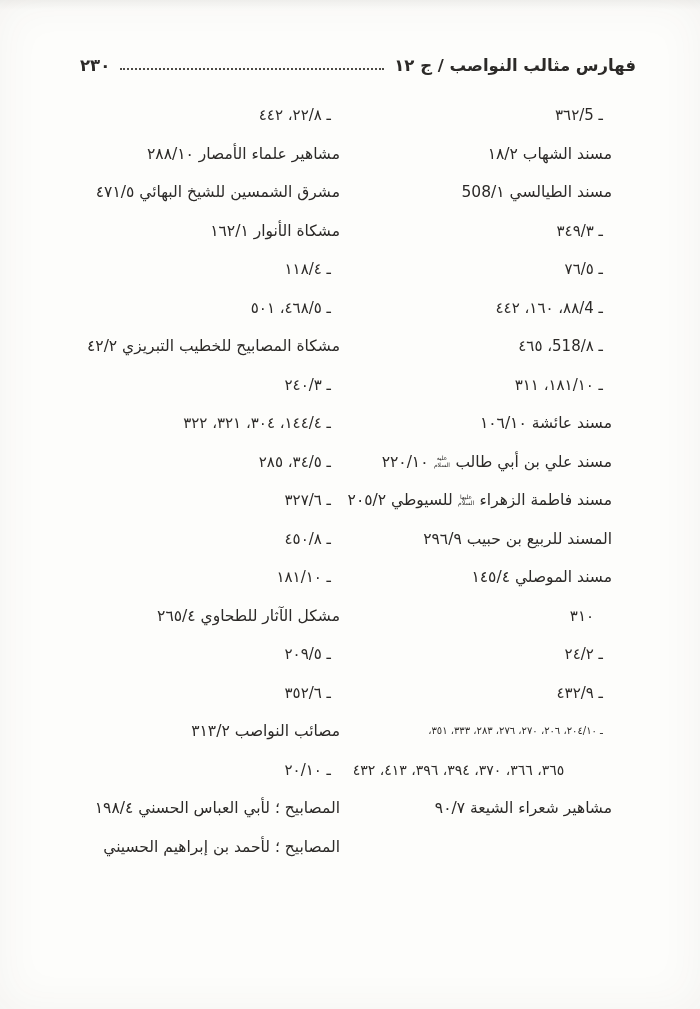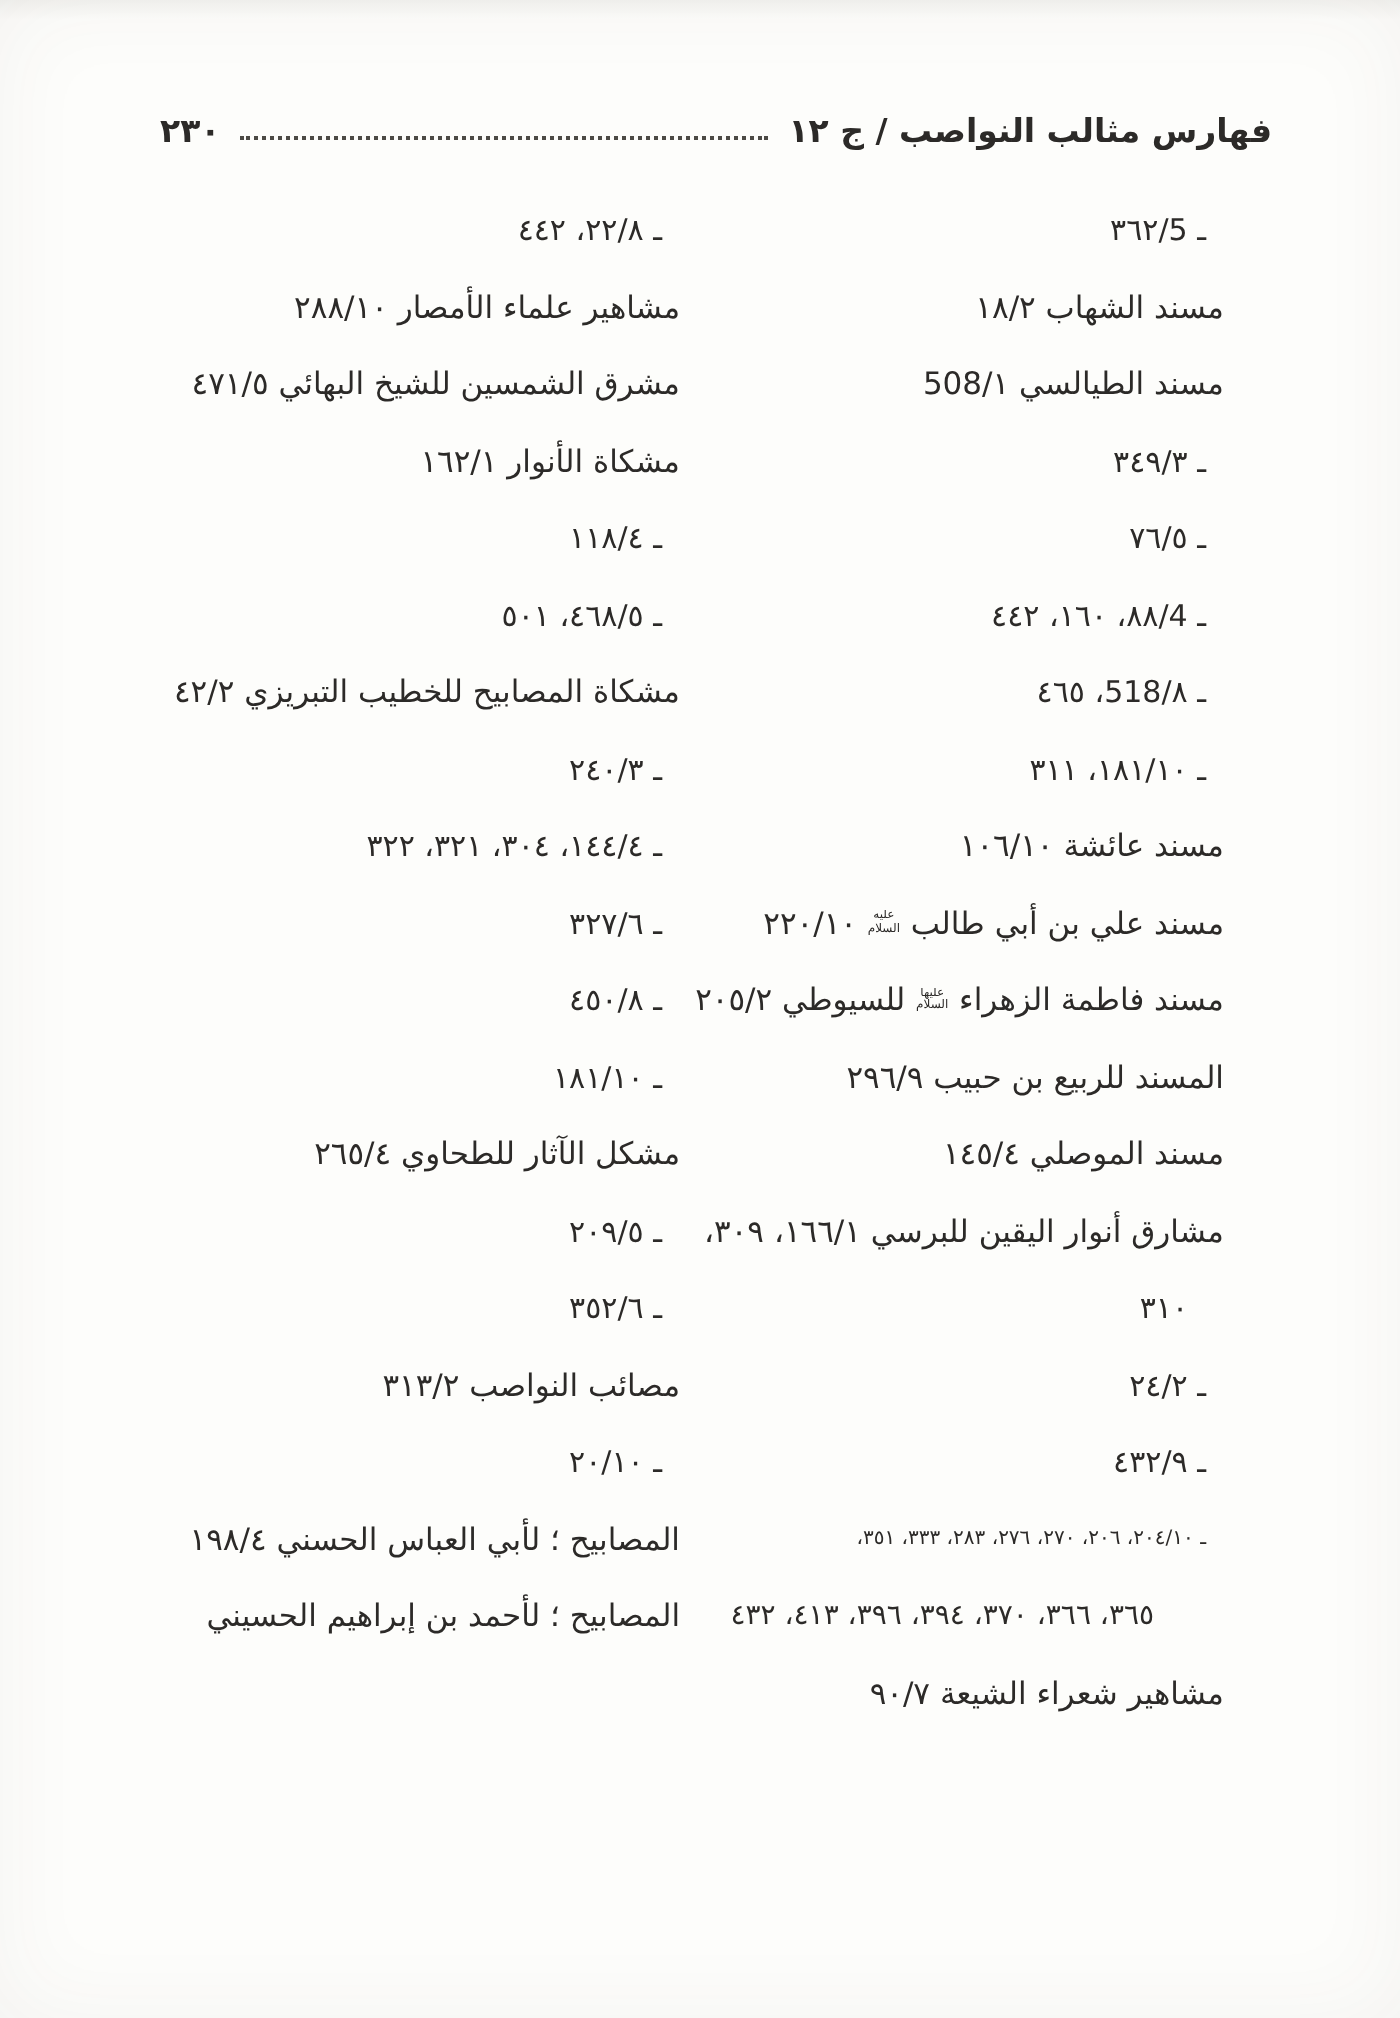--- a/index.html
+++ b/index.html
@@ -42,21 +42,21 @@
   .col{ min-width:0; }
   .row{
     height:38.5px; line-height:38.5px;
     white-space:nowrap;
     font-size:15.5px;
     letter-spacing:-0.2px;
     overflow:visible;
   }
   .row.sub{ padding-right:9px; font-size:15px; }
   .row.cont{ padding-right:18px; font-size:15px; }
-  .row.cont2{ padding-right:35px; font-size:14px; letter-spacing:-0.4px; }
+  .row.cont2{ padding-right:35px; font-size:14px; letter-spacing:-0.4px;text-align:center; }
   .row.numlong{ font-size:10px; letter-spacing:-0.4px; }
   .hon{
     display:inline-block; width:17px; max-height:15px;
     font-size:6px; line-height:1.1; text-align:center;
     vertical-align:-2px; letter-spacing:0; white-space:normal;
     overflow:hidden;
   }
 </style>
 </head>
 <body>
@@ -86,39 +86,39 @@
         <span class="hon">عليه السلام</span>
         <span>٢٢٠/١٠</span>
       </div>
       <div class="row title">
         <span>مسند فاطمة الزهراء</span>
         <span class="hon">عليها السلام</span>
         <span>للسيوطي ٢٠٥/٢</span>
       </div>
       <div class="row title">المسند للربيع بن حبيب ٢٩٦/٩</div>
       <div class="row title">مسند الموصلي ١٤٥/٤</div>
-      <div class="row title">مشارق أنوار اليقين للبرسي ١٦٦/١، ٣٠٩،</div>
       <div class="row cont">٣١٠</div>
       <div class="row sub">ـ ٢٤/٢</div>
       <div class="row sub">ـ ٤٣٢/٩</div>
       <div class="row sub numlong">ـ ٢٠٤/١٠، ٢٠٦، ٢٧٠، ٢٧٦، ٢٨٣، ٣٣٣، ٣٥١،</div>
       <div class="row cont2">٣٦٥، ٣٦٦، ٣٧٠، ٣٩٤، ٣٩٦، ٤١٣، ٤٣٢</div>
       <div class="row title">مشاهير شعراء الشيعة ٩٠/٧</div>
     </div>
 
     <div class="col">
       <div class="row sub">ـ ٢٢/٨، ٤٤٢</div>
       <div class="row title">مشاهير علماء الأمصار ٢٨٨/١٠</div>
       <div class="row title">مشرق الشمسين للشيخ البهائي ٤٧١/٥</div>
       <div class="row title">مشكاة الأنوار ١٦٢/١</div>
       <div class="row sub">ـ ١١٨/٤</div>
       <div class="row sub">ـ ٤٦٨/٥، ٥٠١</div>
       <div class="row title">مشكاة المصابيح للخطيب التبريزي ٤٢/٢</div>
       <div class="row sub">ـ ٢٤٠/٣</div>
       <div class="row sub">ـ ١٤٤/٤، ٣٠٤، ٣٢١، ٣٢٢</div>
+      <div class="row sub">ـ ٣٤/٥، ٢٨٥</div>
       <div class="row sub">ـ ٣٢٧/٦</div>
       <div class="row sub">ـ ٤٥٠/٨</div>
       <div class="row sub">ـ ١٨١/١٠</div>
       <div class="row title">مشكل الآثار للطحاوي ٢٦٥/٤</div>
       <div class="row sub">ـ ٢٠٩/٥</div>
       <div class="row sub">ـ ٣٥٢/٦</div>
       <div class="row title">مصائب النواصب ٣١٣/٢</div>
       <div class="row sub">ـ ٢٠/١٠</div>
       <div class="row title">المصابيح ؛ لأبي العباس الحسني ١٩٨/٤</div>
       <div class="row title">المصابيح ؛ لأحمد بن إبراهيم الحسيني</div>

